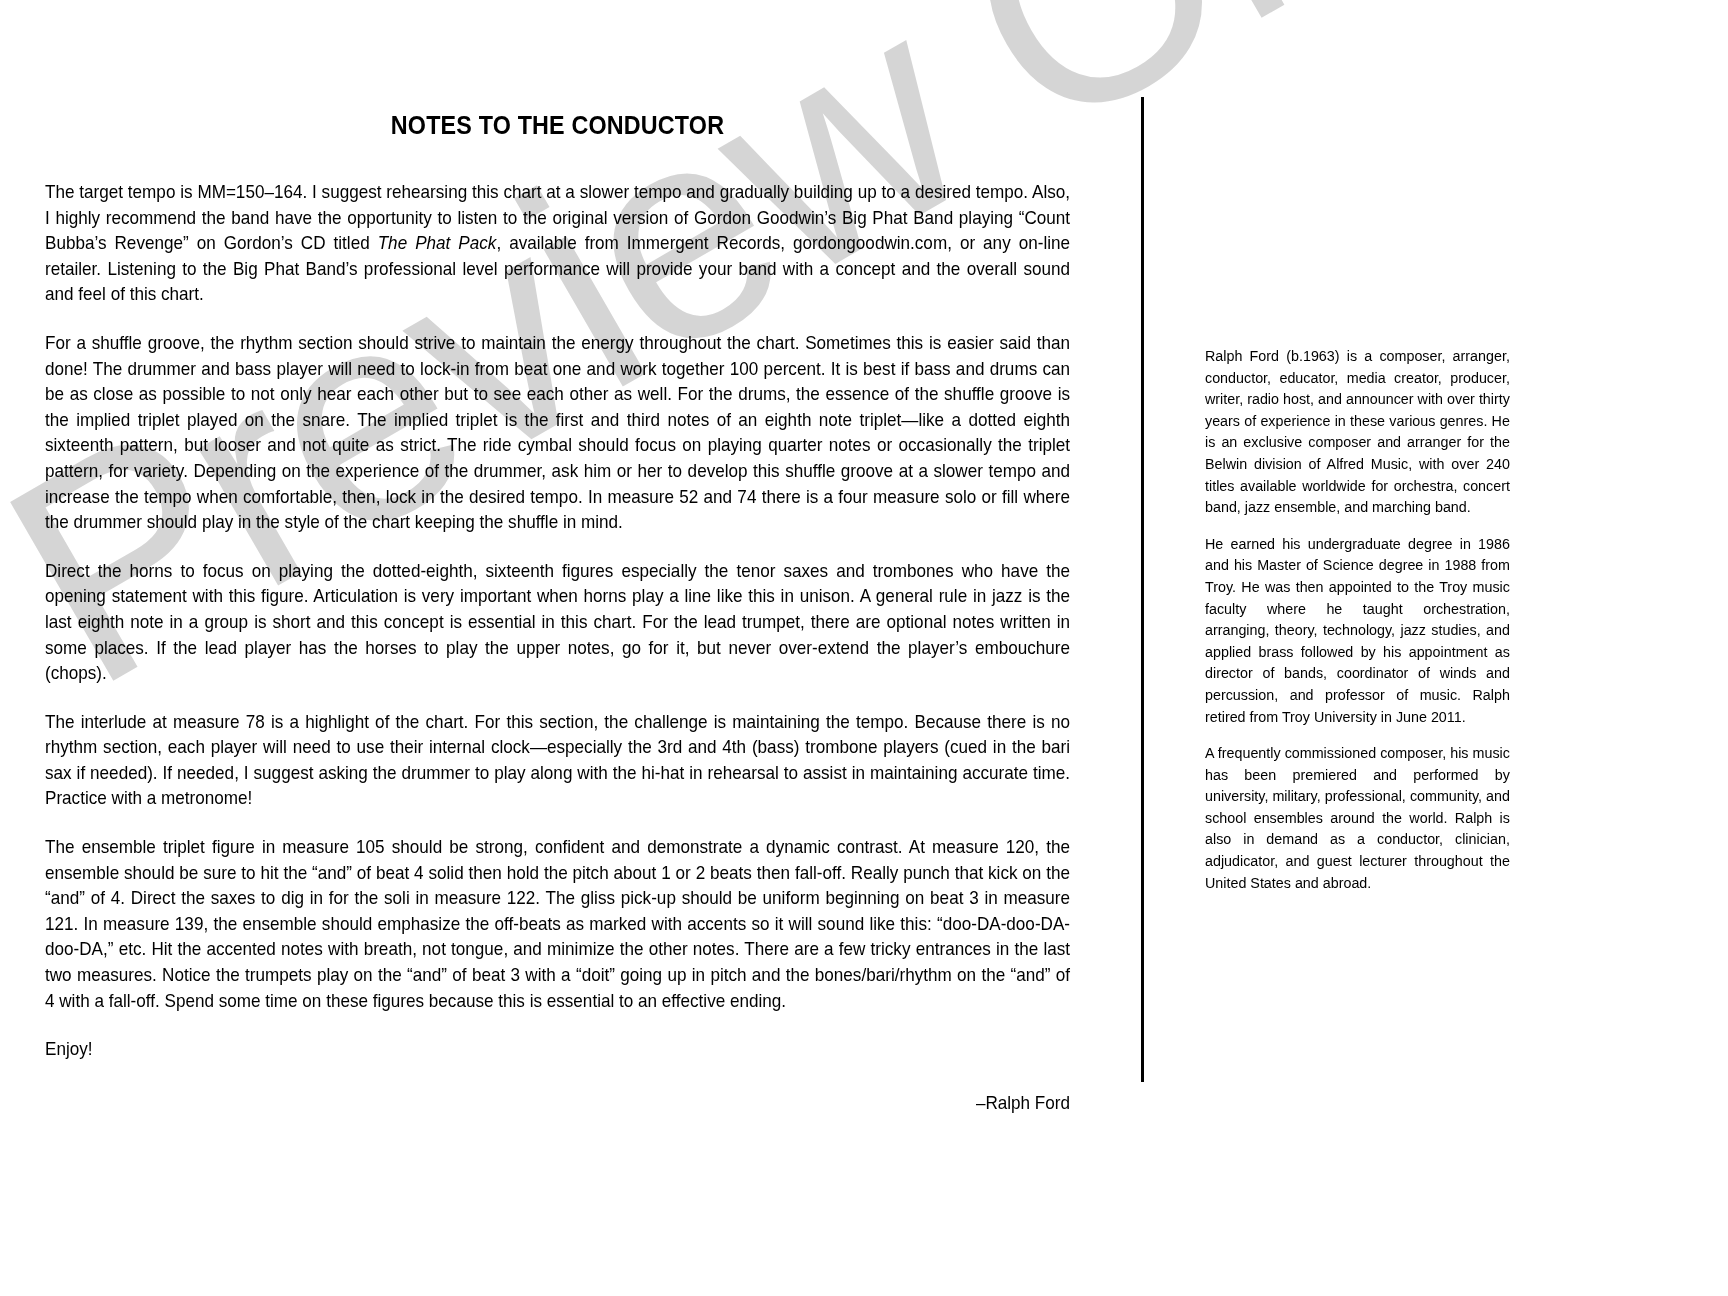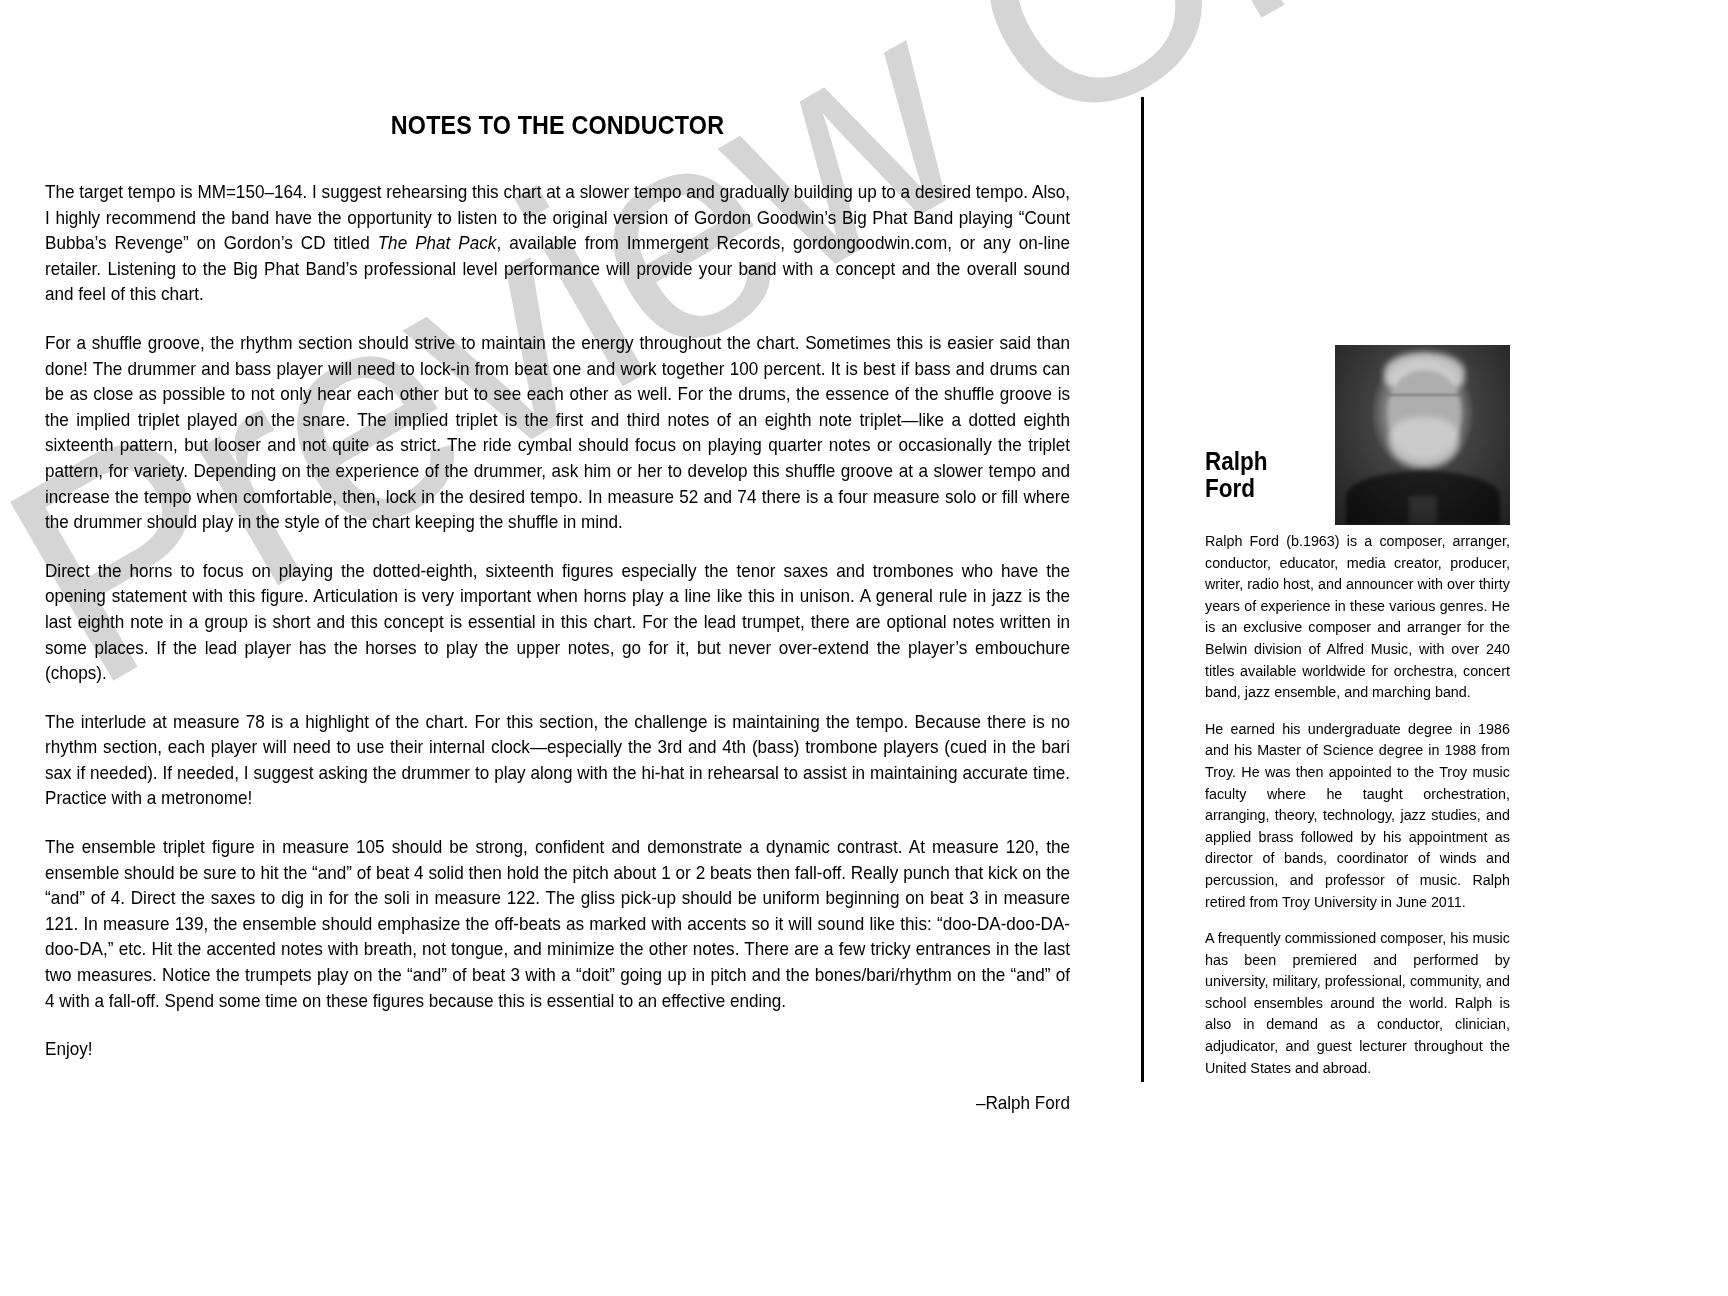--- a/index.html
+++ b/index.html
@@ -238,34 +238,19 @@
       <span>Enjoy!</span>
     </p>
 
     <div id="signature">–Ralph Ford</div>
   </div>
 
   <div id="divider"></div>
 
   <div id="bio-column">
 
-    <div id="bio-head-row">
-      <div id="bio-name">
-        <div>Ralph</div>
-        <div>Ford</div>
-      </div>
-      <div id="bio-photo">
-        <div class="ph-hair"></div>
-        <div class="ph-face"></div>
-        <div class="ph-glasses"></div>
-        <div class="ph-beard"></div>
-        <div class="ph-shoulders"></div>
-        <div class="ph-collar"></div>
-        <div class="ph-vignette"></div>
-      </div>
-    </div>
 
     <p class="bio-par">Ralph Ford (b.1963) is a composer, arranger, conductor, educator, media creator, producer, writer, radio host, and announcer with over thirty years of experience in these various genres. He is an exclusive composer and arranger for the Belwin division of Alfred Music, with over 240 titles available worldwide for orchestra, concert band, jazz ensemble, and marching band.</p>
     <p class="bio-par">He earned his undergraduate degree in 1986 and his Master of Science degree in 1988 from Troy. He was then appointed to the Troy music faculty where he taught orchestration, arranging, theory, technology, jazz studies, and applied brass followed by his appointment as director of bands, coordinator of winds and percussion, and professor of music. Ralph retired from Troy University in June 2011.</p>
     <p class="bio-par">A frequently commissioned composer, his music has been premiered and performed by university, military, professional, community, and school ensembles around the world. Ralph is also in demand as a conductor, clinician, adjudicator, and guest lecturer throughout the United States and abroad.</p>
   </div>
 
 </div>
 
 </body></html>

